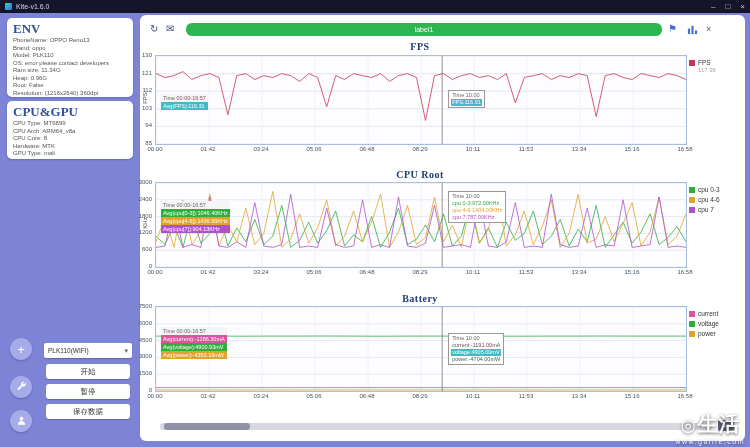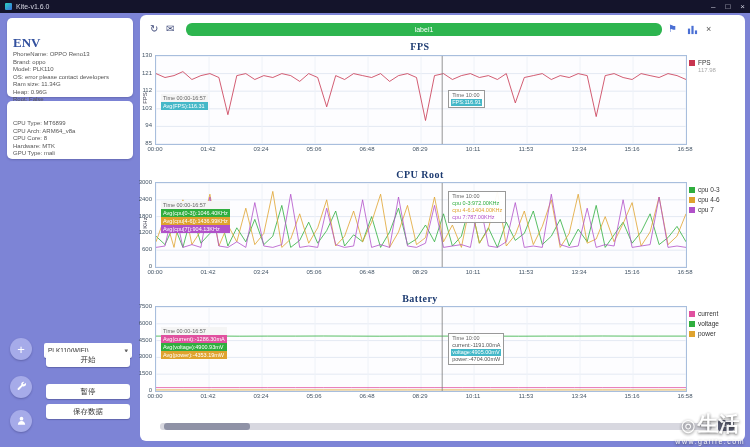--- a/index.html
+++ b/index.html
@@ -7,41 +7,41 @@
        font-family:"Liberation Sans",sans-serif;-webkit-font-smoothing:antialiased;}
 
   
   .titlebar{position:absolute;left:0;top:0;width:750px;height:13px;background:#14142b;
             display:flex;align-items:center;padding:0 5px;box-sizing:border-box;color:#d8d8e4;font-size:7px;}
   .app-icon{width:7px;height:7px;border-radius:1px;background:linear-gradient(135deg,#2bd4c0,#3a6fe0);margin-right:4px;}
   .win-controls{margin-left:auto;display:flex;gap:10px;font-size:8px;color:#cfcfdd;}
   .win-controls span{cursor:default;line-height:13px;}
 
   
-  .card{position:absolute;background:#ffffff;border-radius:5px;padding:18px 6px;box-sizing:border-box;
+  .card{position:absolute;background:#ffffff;border-radius:5px;padding:4px 6px;box-sizing:border-box;
         box-shadow:0 1px 2px rgba(30,30,80,.25);}
   .env-card{left:7px;top:18px;width:126px;height:79px;}
   .cpu-card{left:7px;top:101px;width:126px;height:58px;}
   .card-title{font-family:"Liberation Serif",serif;font-weight:bold;font-size:13px;color:#32509e;line-height:14px;}
   .card-lines{margin-top:1px;}
   .card-lines div{font-size:6px;line-height:7.5px;color:#555;white-space:nowrap;overflow:hidden;}
 
   
   .circle-btn{position:absolute;left:10px;width:22px;height:22px;border-radius:50%;background:#a6abe9;
               display:flex;align-items:center;justify-content:center;color:#fff;font-size:13px;
               box-shadow:0 1px 2px rgba(30,30,80,.3);cursor:pointer;}
   .add-btn{top:338px;} .tools-btn{top:376px;} .user-btn{top:410px;}
   .device-select{position:absolute;left:44px;top:343px;width:88px;height:15px;background:#fff;border-radius:2px;
                  display:flex;align-items:center;font-size:6.5px;color:#333;padding:0 4px;box-sizing:border-box;
                  box-shadow:0 1px 1px rgba(30,30,80,.3);cursor:pointer;}
   .device-select .caret{margin-left:auto;font-size:7px;color:#666;}
   .side-btn{position:absolute;left:46px;width:84px;height:15px;background:#fff;border-radius:3px;
             font-size:7.5px;color:#333;text-align:center;line-height:15px;
             box-shadow:0 1px 1px rgba(30,30,80,.3);cursor:pointer;}
-  .btn-start{top:352px;} .btn-pause{top:384px;} .btn-save{top:404px;}
+  .btn-start{top:364px;} .btn-pause{top:384px;} .btn-save{top:404px;}
 
   
   .panel{position:absolute;left:140px;top:15px;width:605px;height:426px;background:#ffffff;border-radius:6px;}
   .toolbar-icon{position:absolute;top:7px;font-size:10px;color:#3f4a7a;line-height:14px;cursor:pointer;}
   .icon-refresh{left:10px;} .icon-mail{left:26px;}
   .icon-bookmark{left:528px;color:#4a6fd4;}
   .icon-chartcols{left:547px;top:9px;}
   .icon-close{left:566px;color:#555;font-size:9px;}
   .label-bar{position:absolute;left:46px;top:8px;width:476px;height:13px;background:#2db54f;border-radius:6px;
              color:#fff;font-size:7px;text-align:center;line-height:13px;cursor:pointer;}
@@ -113,20 +113,21 @@
       <div>Model: PLK110</div>
       <div>OS: error please contact developers</div>
       <div>Ram size: 11.34G</div>
       <div>Heap: 0.96G</div>
       <div>Root: False</div>
       <div>Resolution: (1216x2640) 360dpi</div>
     </div>
 </div>
 
 <div class="card cpu-card">
+  <div class="card-title">CPU&amp;GPU</div>
   <div class="card-lines">
       <div>CPU Type: MT6899</div>
       <div>CPU Arch: ARM64_v8a</div>
       <div>CPU Core: 8</div>
       <div>Hardware: MTK</div>
       <div>GPU Type: mali</div>
     </div>
 </div>
 
 <div class="circle-btn add-btn">

